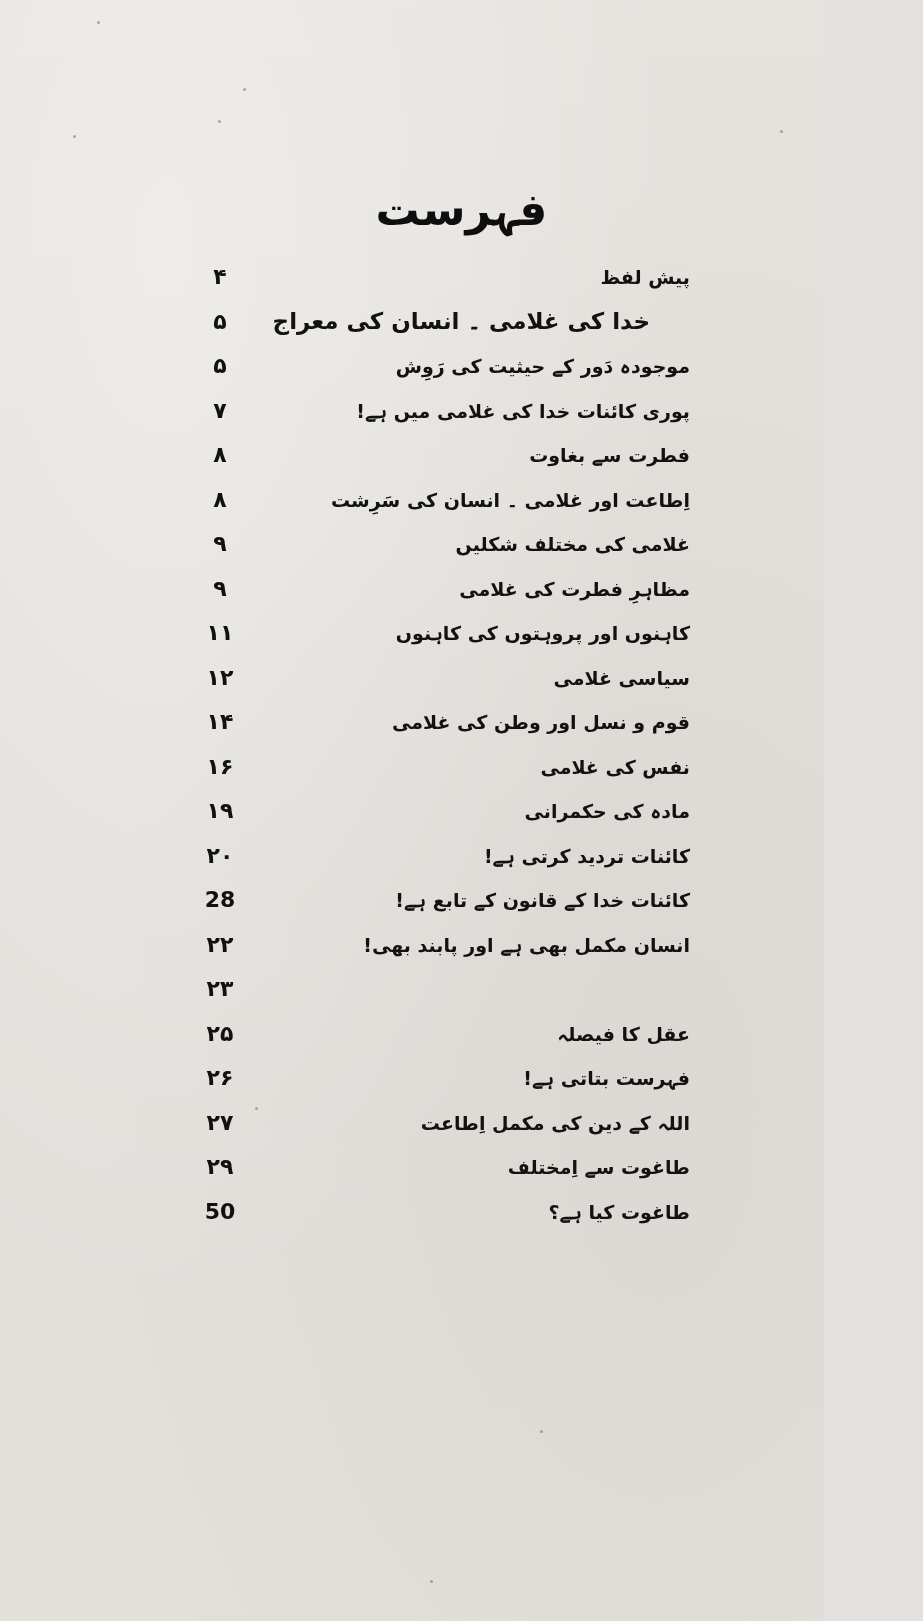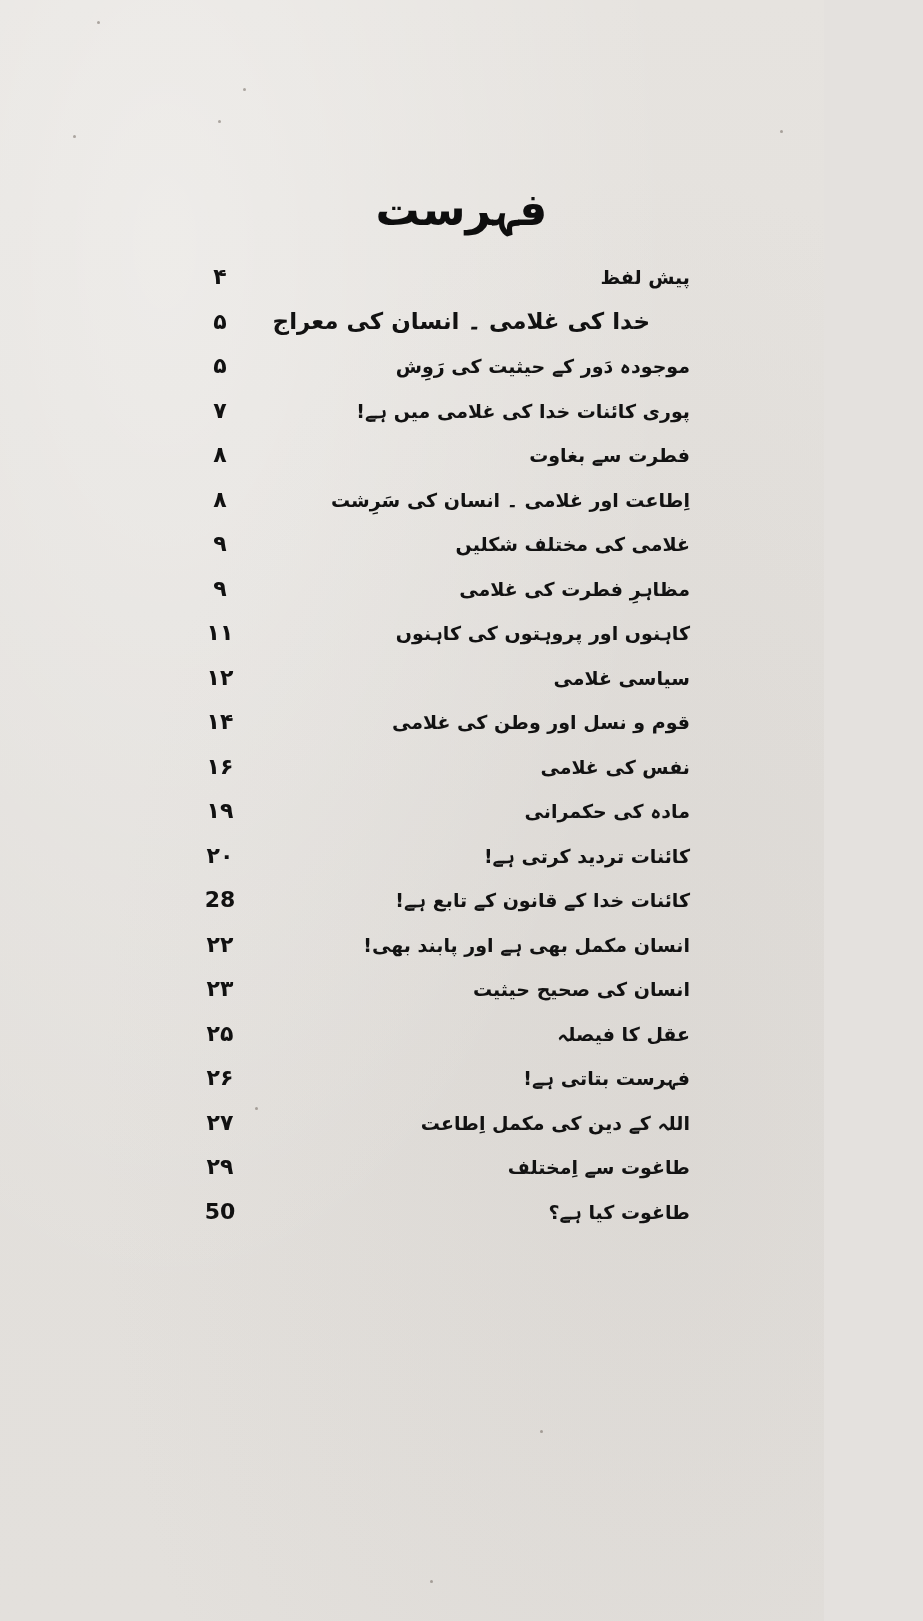--- a/index.html
+++ b/index.html
@@ -163,21 +163,20 @@
     </div>
     <div class="row">
       <span class="entry">کائنات خدا کے قانون کے تابع ہے!</span>
       <span class="pagenum">28</span>
     </div>
     <div class="row">
       <span class="entry">انسان مکمل بھی ہے اور پابند بھی!</span>
       <span class="pagenum">۲۲</span>
     </div>
     <div class="row">
-      <span class="entry">انسان کی صحیح حیثیت</span>
       <span class="pagenum">۲۳</span>
     </div>
     <div class="row">
       <span class="entry">عقل کا فیصلہ</span>
       <span class="pagenum">۲۵</span>
     </div>
     <div class="row">
       <span class="entry">فہرست بتاتی ہے!</span>
       <span class="pagenum">۲۶</span>
     </div>

